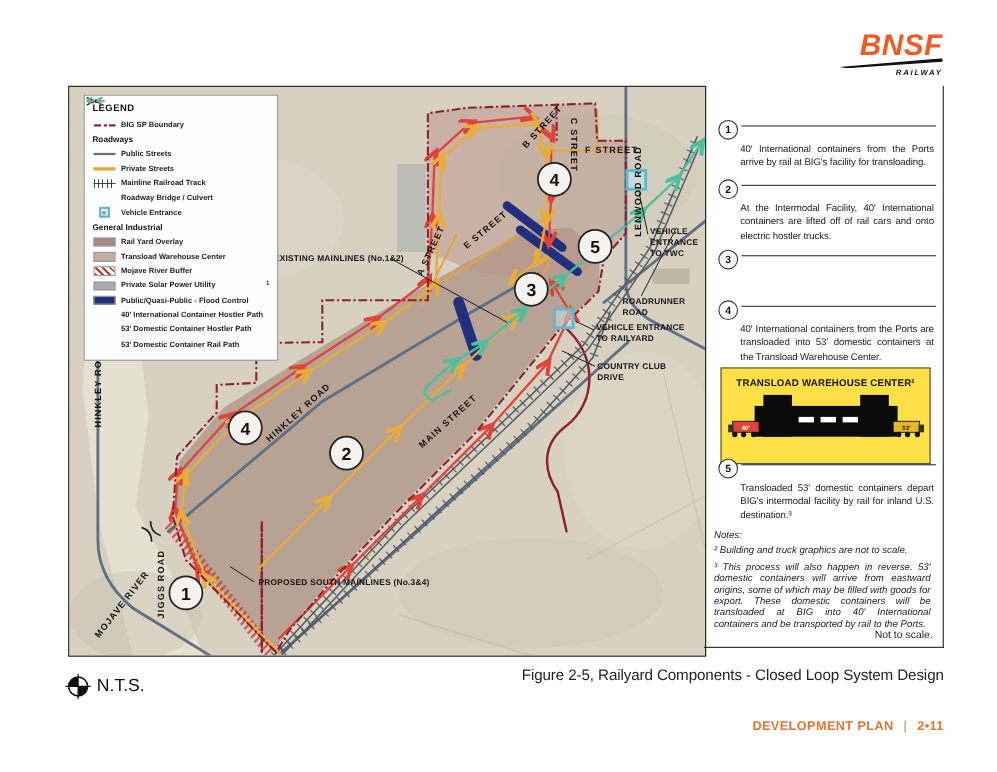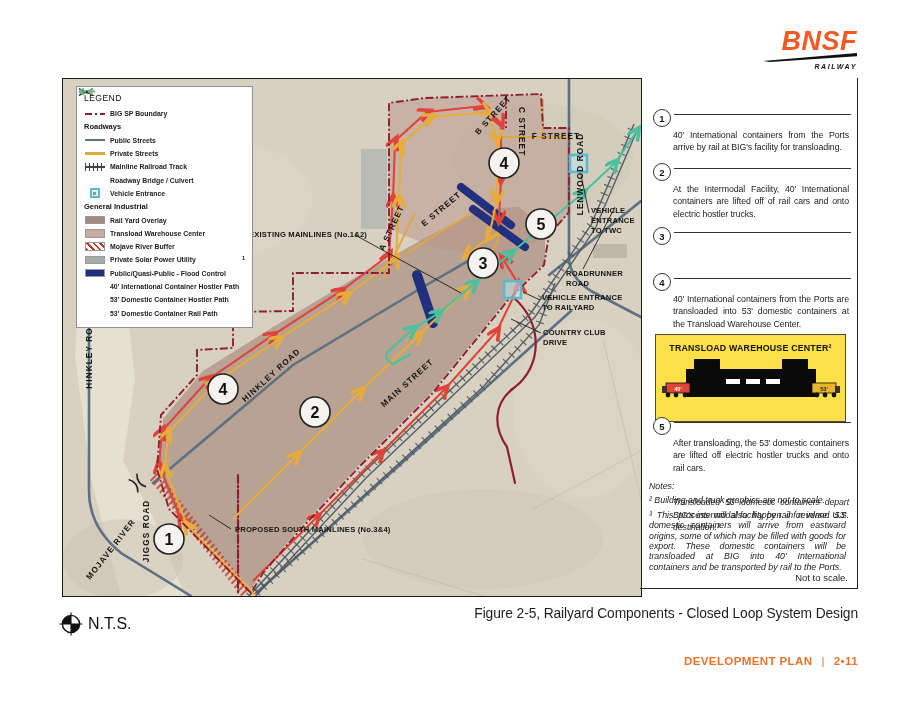--- a/index.html
+++ b/index.html
@@ -16,21 +16,21 @@
 
   
   .figure{position:absolute;left:62px;top:78px;width:796px;height:519px;}
   .map{position:absolute;left:0;top:0;width:578px;height:517px;
        border:1.4px solid #1b1b1b;background:#d8d1c2;overflow:hidden;}
   .map svg{position:absolute;left:0;top:0;}
 
   
   .legendbox{position:absolute;left:13px;top:7px;width:177px;background:#fefefe;
              border:1px solid #909090;padding:5px 3px 7px 7px;z-index:6;box-sizing:border-box;}
-  .lg-title{font-size:8.6px;font-weight:normal;letter-spacing:.4px;margin:1px 0 4px 0;color:#111;}
+  .lg-title{font-size:8.6px;font-weight:bold;letter-spacing:.4px;margin:1px 0 4px 0;color:#111;}
   .lg-row{display:flex;align-items:center;height:13.3px;}
   .lg-sec{font-size:7.5px;font-weight:bold;height:13.3px;display:flex;align-items:center;color:#111;}
   .sw{width:21px;min-width:21px;margin-right:5px;display:flex;align-items:center;justify-content:center;}
   .lg-label{font-size:6.9px;font-weight:bold;color:#222;white-space:nowrap;}
   .lg-sup{font-size:5.6px;font-weight:bold;margin-left:auto;margin-right:4px;transform:translateY(-2px);}
   .sw-line{width:20px;height:2.2px;}
   .sw-boundary{width:20px;height:2.2px;
     background:repeating-linear-gradient(90deg,#8e1f33 0 7px,transparent 7px 9.5px,#8e1f33 9.5px 12px,transparent 12px 14.5px);}
   .sw-public{background:#5d7182;}
   .sw-private{background:#e2a63d;}
@@ -421,21 +421,20 @@
           <text x="164" y="38" font-size="5.5" font-weight="bold" fill="#222" text-anchor="middle">53'</text>
         </g>
       </svg>
     </div>
 
     <div class="step" style="top:339px">
       <div class="step-head">
         <span class="step-num">5</span>
         <span class="step-rule"></span>
       </div>
-      <div class="step-text">After transloading, the 53' domestic containers are lifted off electric hostler trucks and onto rail cars.</div>
       <div class="step-text">Transloaded 53' domestic containers depart BIG's intermodal facility by rail for inland U.S. destination.³</div>
     </div>
 
     <div class="notes">
       <p>Notes:</p>
       <p>² Building and truck graphics are not to scale.</p>
       <p>³ This process will also happen in reverse. 53' domestic containers will arrive from eastward origins, some of which may be filled with goods for export. These domestic containers will be transloaded at BIG into 40' International containers and be transported by rail to the Ports.</p>
     </div>
 
     <div class="nts-right">Not to scale.</div>

